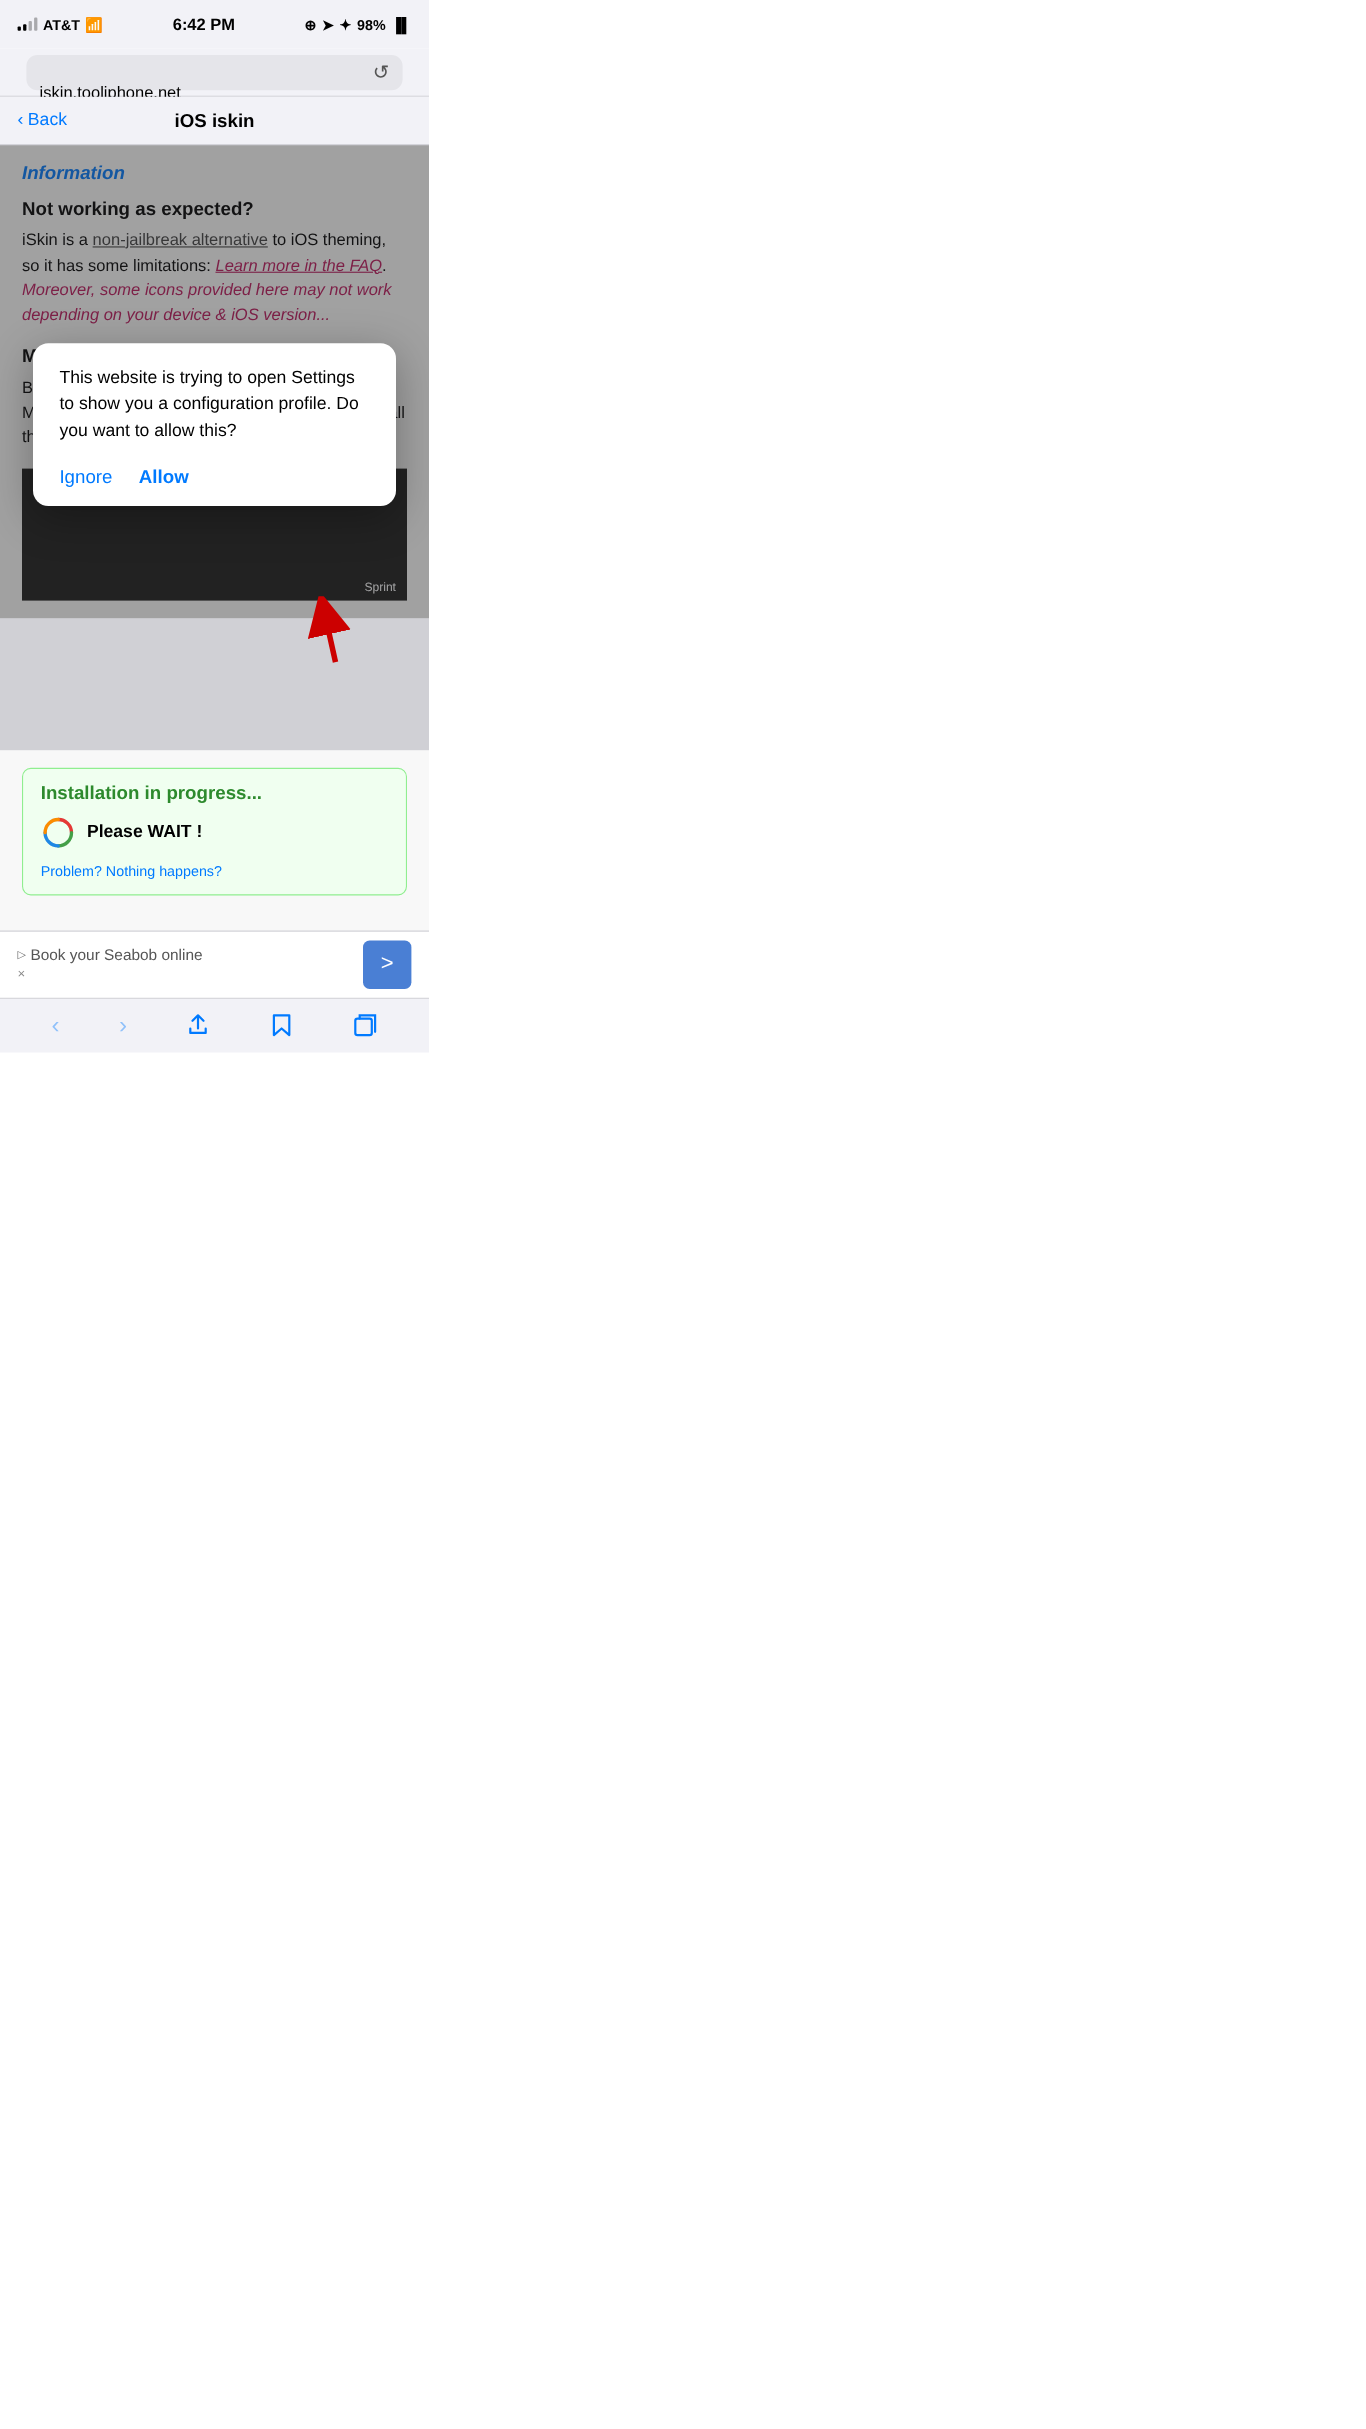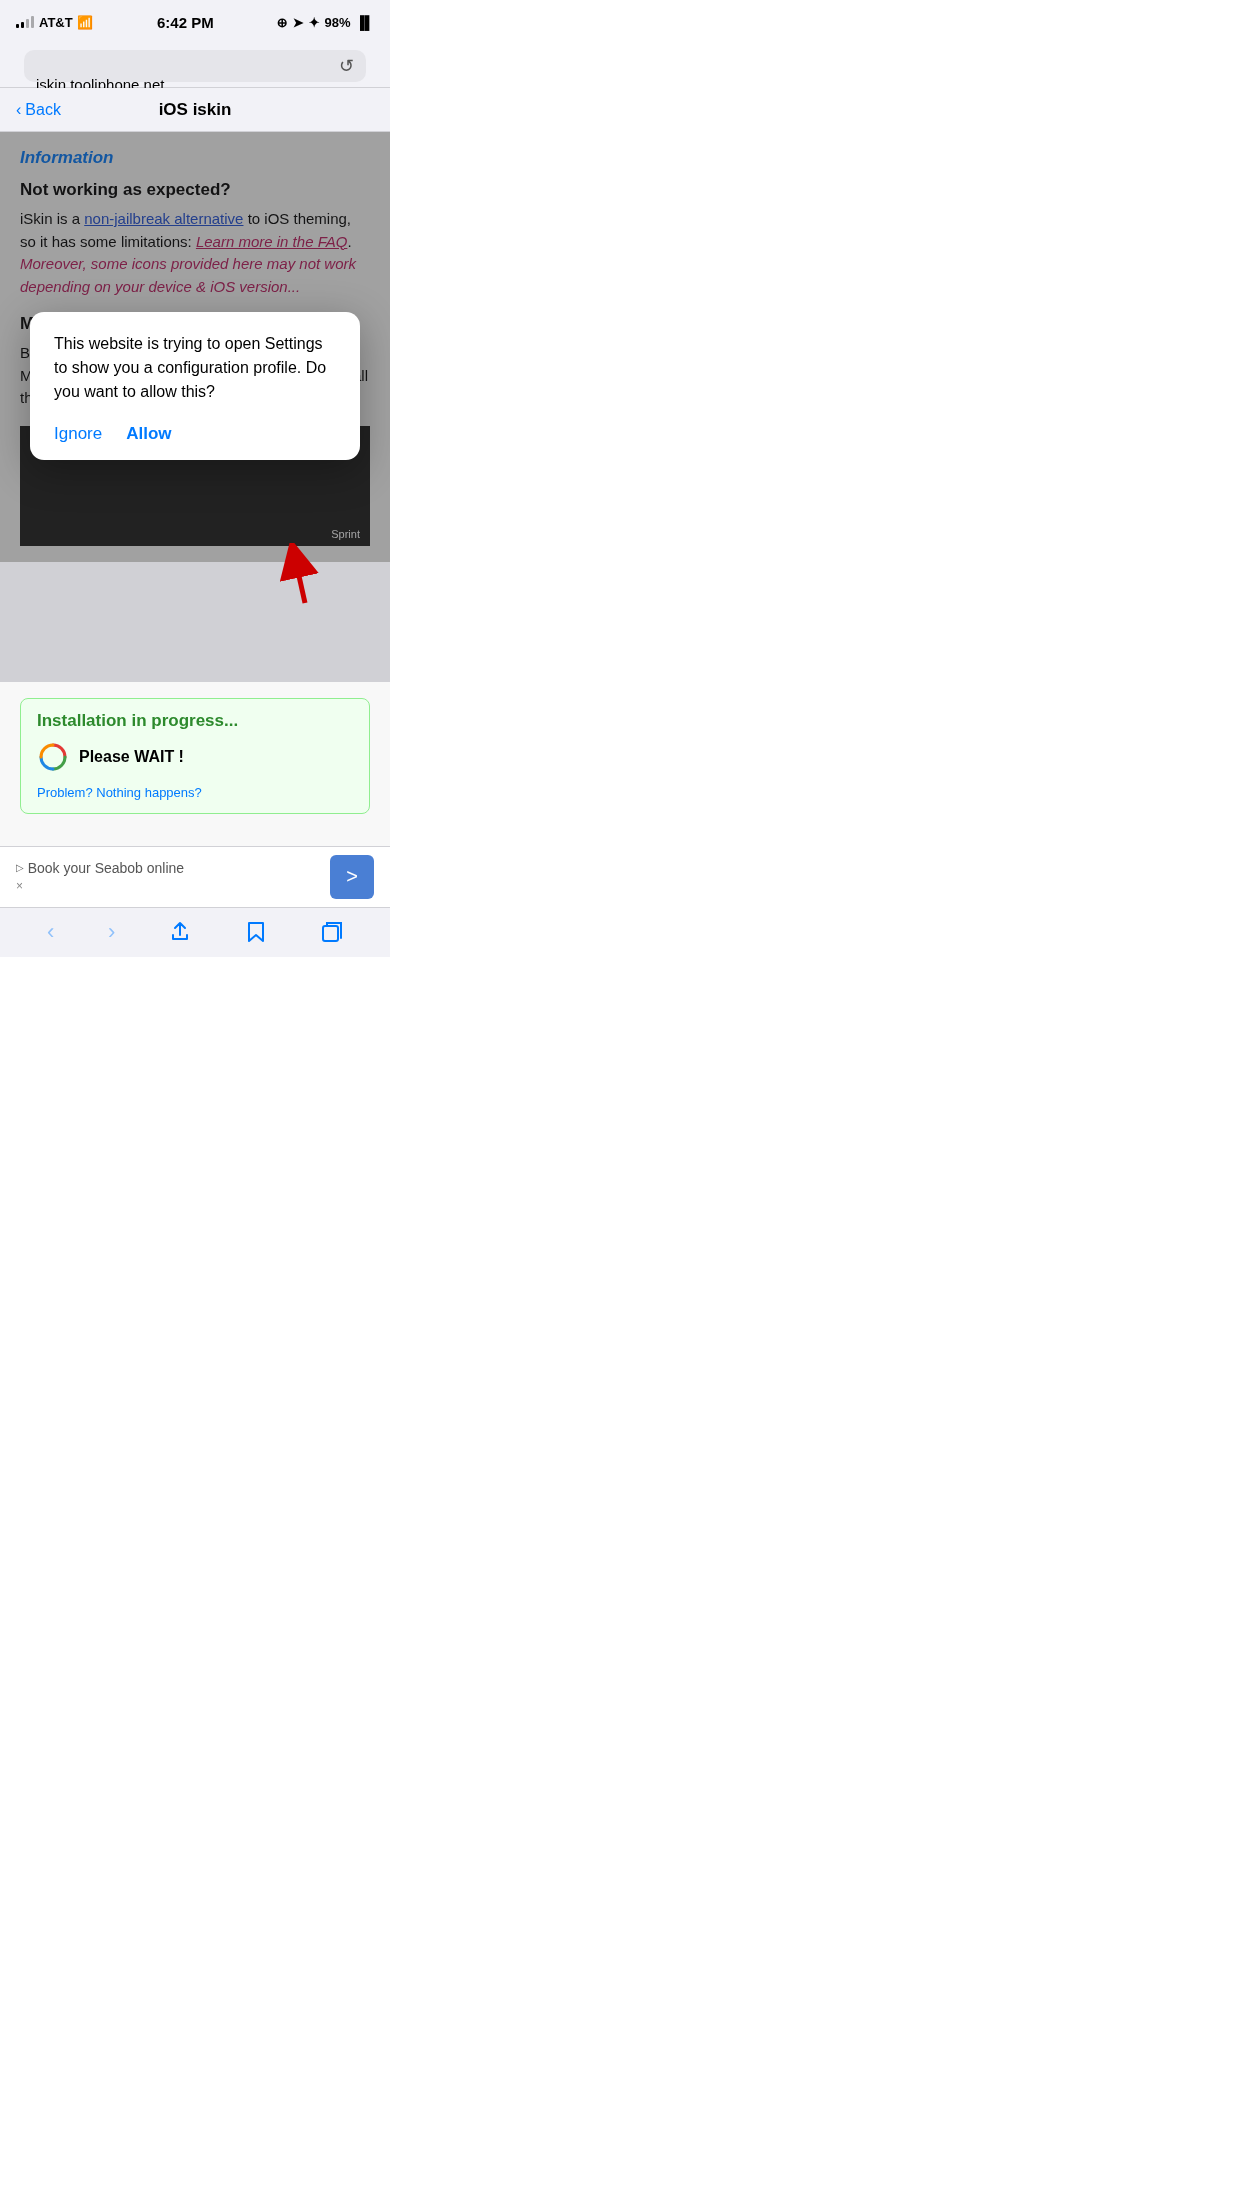--- a/index.html
+++ b/index.html
@@ -121,21 +121,21 @@
     }
 
     .section-body {
       font-size: 15px;
       line-height: 1.5;
       color: #000;
       margin-bottom: 16px;
     }
 
     .section-body a, .link-text {
-      color: #1d4ed8;
+      color: #404040;
       text-decoration: underline;
     }
 
     .italic-text {
       font-style: italic;
       color: #be185d;
     }
 
     
     .dialog-overlay {

